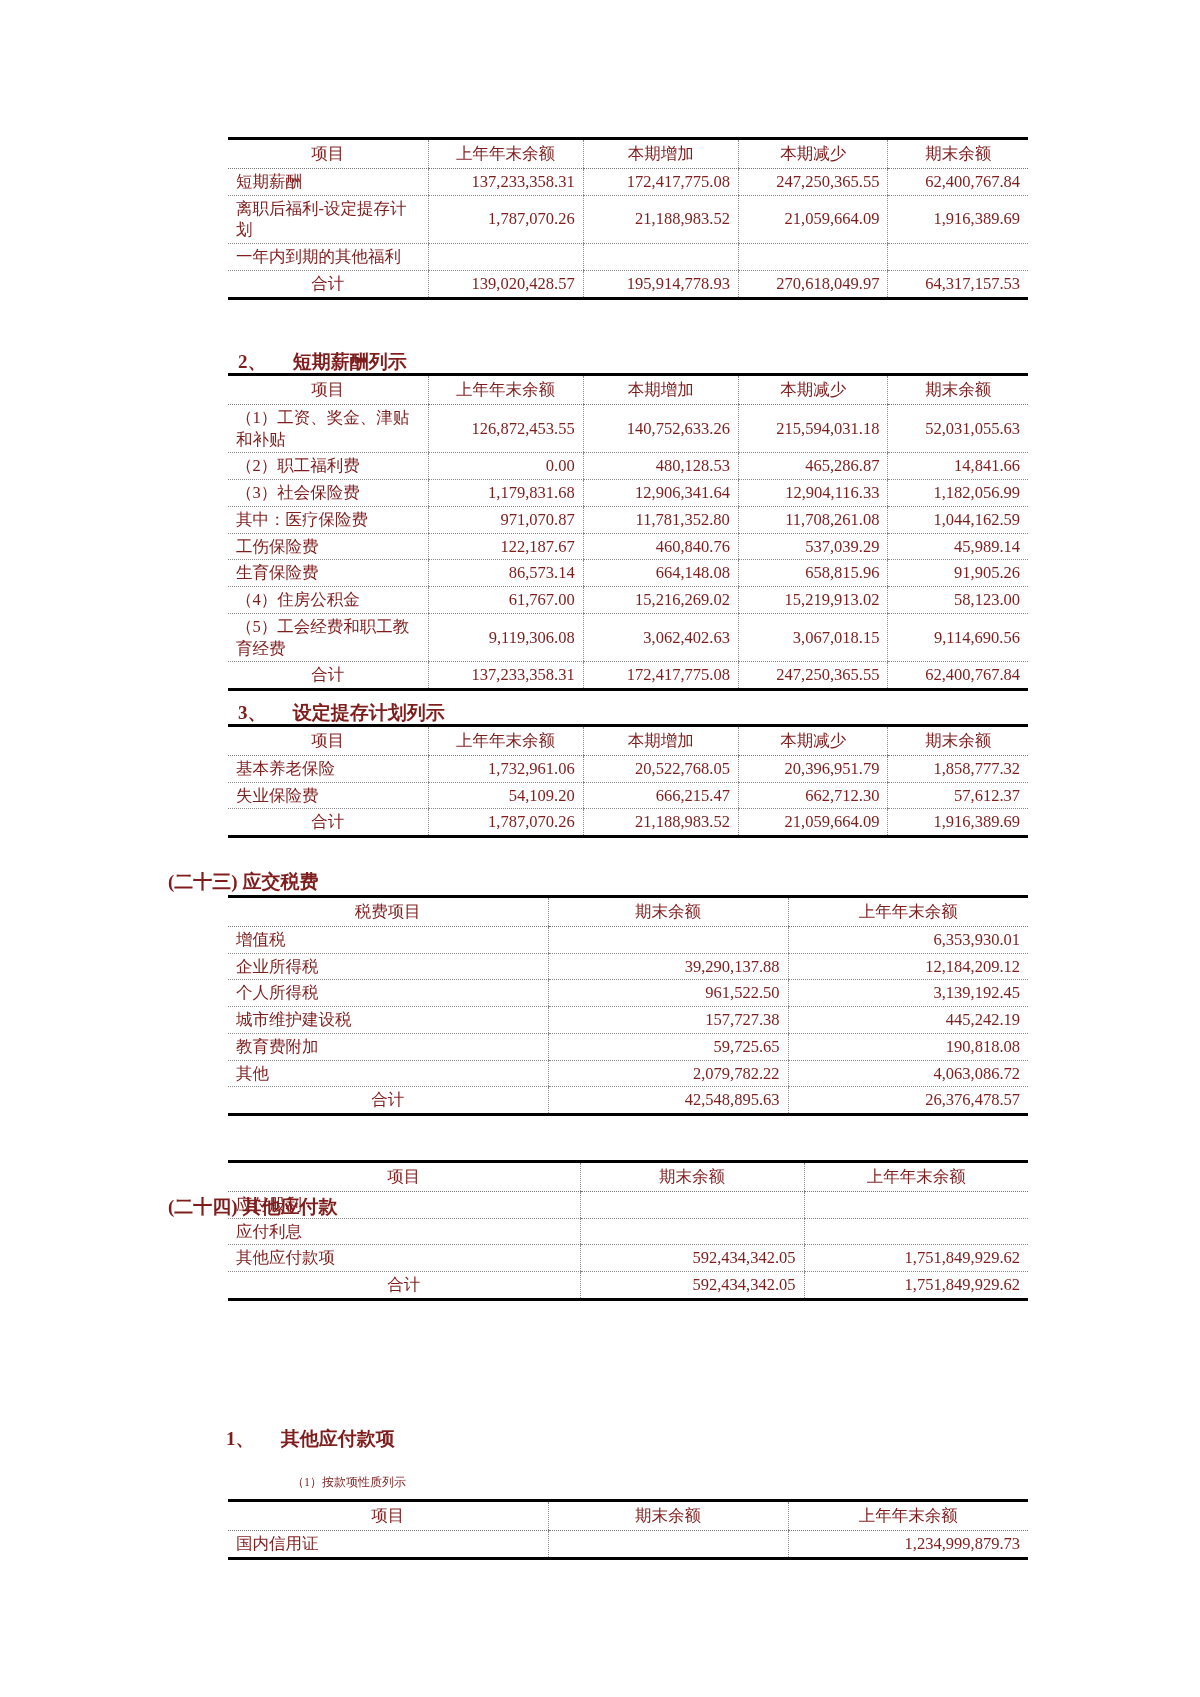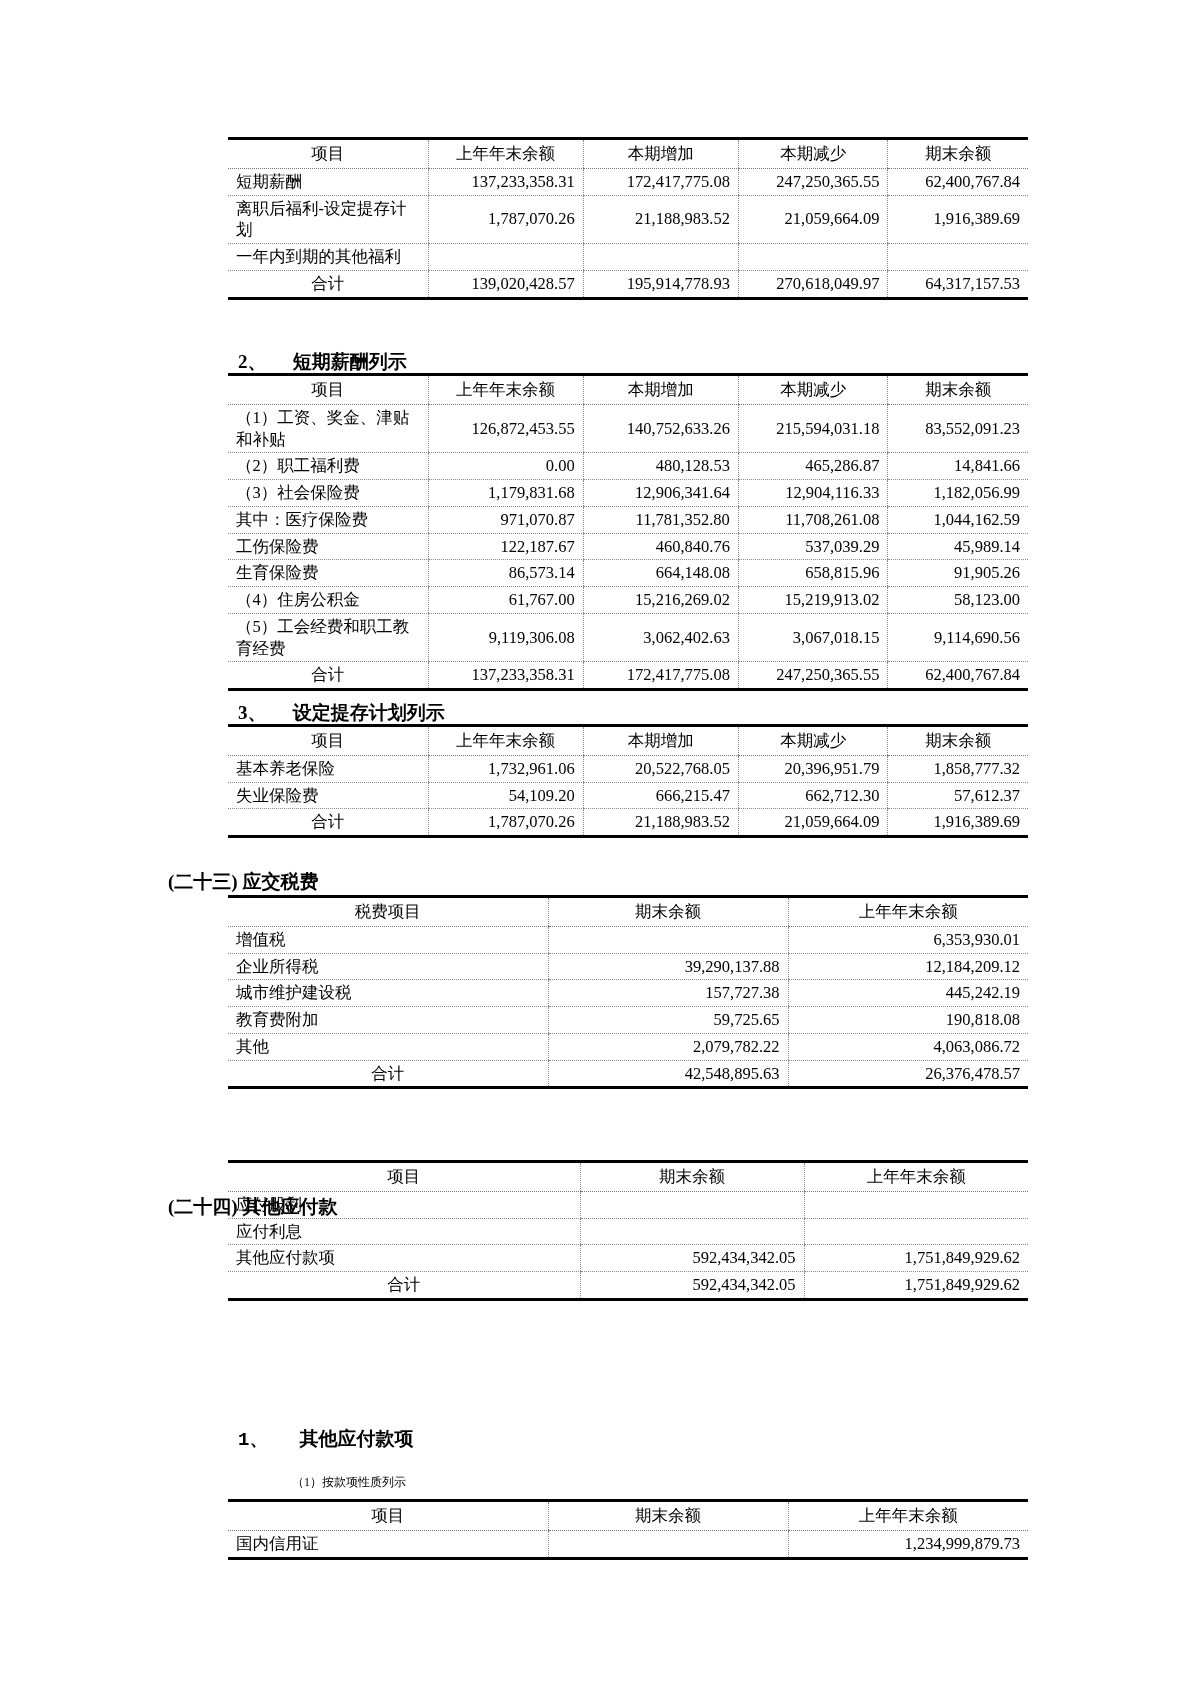--- a/index.html
+++ b/index.html
@@ -2,21 +2,21 @@
 <html><head>
 <meta charset="utf-8">
 <style>
   html,body { margin:0; padding:0; background:#e8e8e8; }
   .page {
     position:relative;
     width:1200px; height:1697px;
     margin:0 auto;
     background:#ffffff;
     font-family:"Liberation Serif","DejaVu Serif",serif;
-    color:#000000;
+    color:#7f1d1d;
     overflow:hidden;
   }
   .abs { position:absolute; }
 
   
   table.fin {
     border-collapse:collapse;
     table-layout:fixed;
     width:800px;
     border-top:3px solid #000;
@@ -58,21 +58,21 @@
   
   #table1   { left:228px; top:137px;  }
   #sec2     { left:238px; top:349px;  }
   #table2   { left:228px; top:373px;  }
   #sec3     { left:238px; top:700px;  }
   #table3   { left:228px; top:724px;  }
   #sec23    { left:168px; top:869px;  }
   #table4   { left:228px; top:895px;  }
   #sec24    { left:168px; top:1194px; }
   #table5   { left:228px; top:1160px; }
-  #sub1     { left:238px; top:1426px;font-family:Liberation Mono, monospace; }
+  #sub1     { left:226px; top:1426px; }
   #sub1-1   { left:292px; top:1474px; }
   #table6   { left:228px; top:1499px; }
 </style>
 </head>
 <body>
 
 <div class="page">
 
   <table class="fin abs" id="table1">
       <colgroup>
@@ -144,21 +144,21 @@
           <th>本期减少</th>
           <th>期末余额</th>
         </tr>
       </thead>
       <tbody>
         <tr>
           <td class="c-item">（1）工资、奖金、津贴和补贴</td>
           <td class="c-num">126,872,453.55</td>
           <td class="c-num">140,752,633.26</td>
           <td class="c-num">215,594,031.18</td>
-          <td class="c-num">83,552,091.23</td>
+          <td class="c-num">52,031,055.63</td>
         </tr>
         <tr>
           <td class="c-item">（2）职工福利费</td>
           <td class="c-num">0.00</td>
           <td class="c-num">480,128.53</td>
           <td class="c-num">465,286.87</td>
           <td class="c-num">14,841.66</td>
         </tr>
         <tr>
           <td class="c-item">（3）社会保险费</td>
@@ -279,20 +279,25 @@
           <td class="c-item">增值税</td>
           <td class="c-num"></td>
           <td class="c-num">6,353,930.01</td>
         </tr>
         <tr>
           <td class="c-item">企业所得税</td>
           <td class="c-num">39,290,137.88</td>
           <td class="c-num">12,184,209.12</td>
         </tr>
         <tr>
+          <td class="c-item">个人所得税</td>
+          <td class="c-num">961,522.50</td>
+          <td class="c-num">3,139,192.45</td>
+        </tr>
+        <tr>
           <td class="c-item">城市维护建设税</td>
           <td class="c-num">157,727.38</td>
           <td class="c-num">445,242.19</td>
         </tr>
         <tr>
           <td class="c-item">教育费附加</td>
           <td class="c-num">59,725.65</td>
           <td class="c-num">190,818.08</td>
         </tr>
         <tr>

